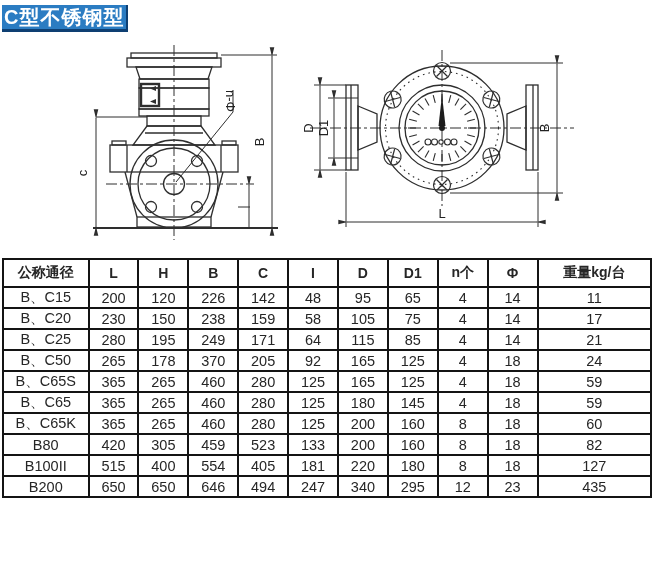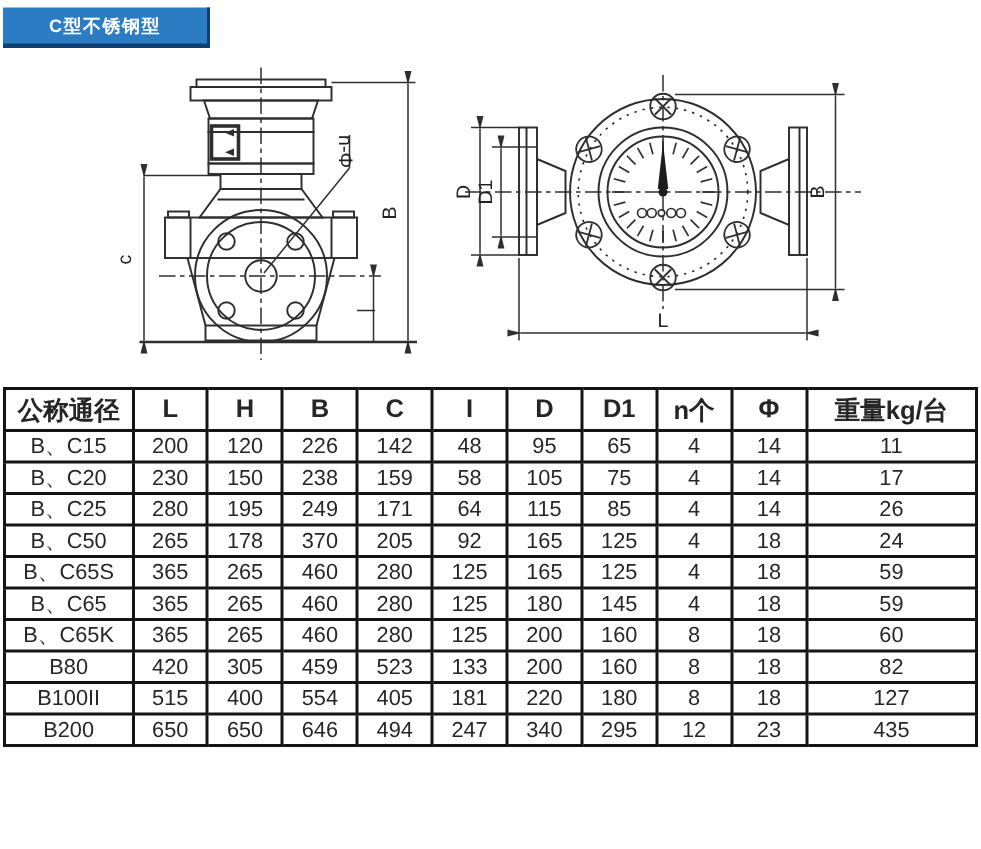--- a/index.html
+++ b/index.html
@@ -4,40 +4,40 @@
 <style>
   html,body{margin:0;padding:0;}
   body{
     width:654px;height:566px;position:relative;background:#ffffff;
     font-family:"Liberation Sans","DejaVu Sans",sans-serif;
     overflow:hidden;color:#1d1d1d;
   }
   
   .badge{
     position:absolute;left:2px;top:5px;min-width:104px;height:24px;
-    background:#2b7cc2;color:#fff;font-size:12px;font-weight:bold;
-    line-height:24px;text-align:center;padding:0 16px;
+    background:#2b7cc2;color:#fff;font-size:20px;font-weight:bold;
+    line-height:24px;text-align:center;padding:0 2px;
     border-right:2px solid #0e3f72;border-bottom:3px solid #0e3f72;
     letter-spacing:1px;
   }
   
   .drawings{position:absolute;left:0;top:0;width:654px;height:258px;}
   .drawings svg{display:block;}
   .dim-label{font-size:13px;fill:#222;}
   
   table.spec{
     position:absolute;left:2px;top:258px;width:650px;
     border-collapse:collapse;table-layout:fixed;
     font-size:14.5px;color:#262626;
   }
   table.spec th,table.spec td{
     border:2px solid #141414;text-align:center;vertical-align:middle;
     padding:0;overflow:hidden;white-space:nowrap;
   }
-  table.spec thead th{height:26px;font-weight:bold;font-size:17px;}
+  table.spec thead th{height:26px;font-weight:bold;font-size:14px;}
   table.spec tbody td{height:19px;font-weight:400;}
 </style>
 </head>
 <body>
 
 <div class="badge">C型不锈钢型</div>
 
 <div class="drawings">
 <svg width="654" height="258" viewBox="0 0 654 258" fill="none" stroke="#2e2e2e" stroke-width="1.3">
   <defs>
@@ -251,21 +251,21 @@
         <td>B、C25</td>
         <td>280</td>
         <td>195</td>
         <td>249</td>
         <td>171</td>
         <td>64</td>
         <td>115</td>
         <td>85</td>
         <td>4</td>
         <td>14</td>
-        <td>26</td>
+        <td>21</td>
       </tr>
       <tr>
         <td>B、C50</td>
         <td>265</td>
         <td>178</td>
         <td>370</td>
         <td>205</td>
         <td>92</td>
         <td>165</td>
         <td>125</td>

